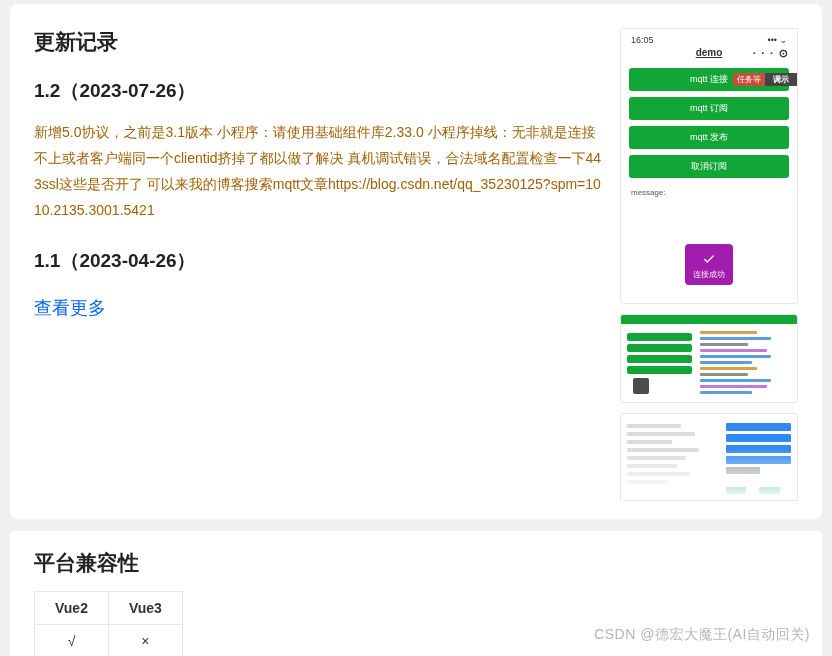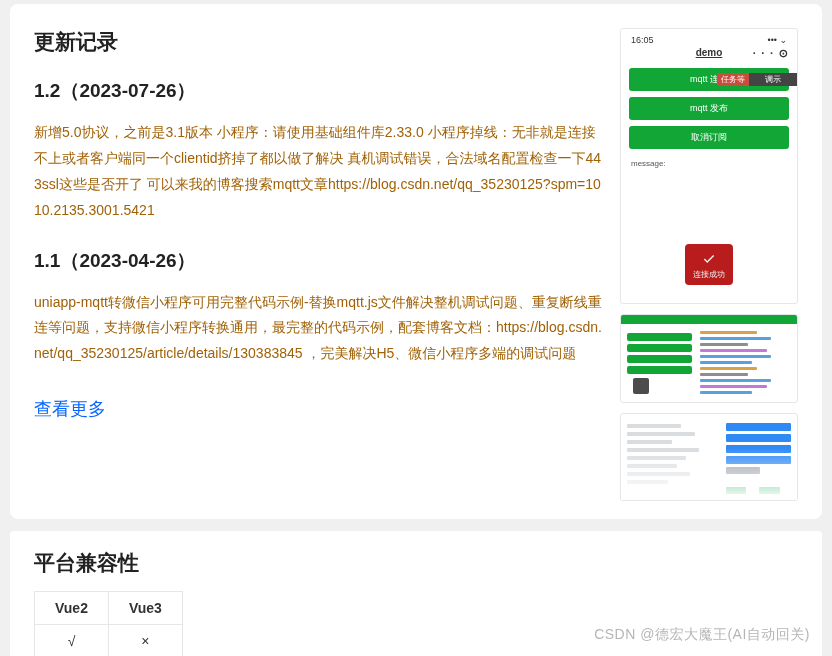--- a/index.html
+++ b/index.html
@@ -71,29 +71,29 @@
     display:flex; justify-content:space-between; align-items:center;
     font-size:9px; color:#333; padding:6px 10px 2px 10px;gap:44px;
   }
   .phone-title { text-align:center; font-size:10px; color:#333; font-weight:600; padding-bottom:4px; position:relative;text-decoration:underline;}
   .phone-dots { position:absolute; right:8px; top:0; font-size:11px; letter-spacing:1px; color:#333;}
   .phone-tag {
     position:absolute; right:0; top:44px; font-size:8px; color:#fff;
     display:flex;
   }
   .phone-tag span:first-child{ background:#c84d3d; padding:1px 4px;}
-  .phone-tag span:last-child{ background:#444; padding:1px 16px;}
+  .phone-tag span:last-child{ background:#444; padding:1px 8px;font-weight:bold;}
   .gbtn {
     margin: 6px 8px; background:#12a636; color:#fff; border-radius:3px;
     text-align:center; font-size:9px; padding:5px 0;
   }
   .phone-msg { font-size:8px; color:#555; padding:4px 10px 0 10px; }
   .toast {
     position:absolute; left:50%; top:215px; transform:translateX(-50%);
-    background:#b91c1c; color:#eee; border-radius:4px; width:48px; padding:8px 0 5px 0;
+    background:#a21caf; color:#eee; border-radius:4px; width:48px; padding:8px 0 5px 0;
     text-align:center; font-size:8px;
   }
   .toast svg { width:14px; height:14px; display:block; margin:0 auto 3px auto; }
   
   .t2-bar { height:9px; background:#12a636; margin:0; }
   .t2-body { display:flex; height:calc(100% - 9px); }
   .t2-left { width:44%; padding:6px 4px; }
   .t2-gbtn { background:#12a636; height:8px; margin:3px 2px; border-radius:2px; }
   .t2-toast { width:16px; height:16px; background:#4c4c4c; border-radius:2px; margin:4px auto 0 8px;}
   .t2-right { flex:1; padding:4px 2px; }
@@ -140,41 +140,41 @@
 <body>
 
 <div class="card">
   <div class="left">
     <h2 class="section-title">更新记录</h2>
 
     <h3 class="ver-title">1.2（2023-07-26）</h3>
     <p class="desc">新增5.0协议，之前是3.1版本 小程序：请使用基础组件库2.33.0 小程序掉线：无非就是连接不上或者客户端同一个clientid挤掉了都以做了解决 真机调试错误，合法域名配置检查一下443ssl这些是否开了 可以来我的博客搜索mqtt文章https://blog.csdn.net/qq_35230125?spm=1010.2135.3001.5421</p>
 
     <h3 class="ver-title">1.1（2023-04-26）</h3>
-    <p class="desc">uniapp-mqtt转微信小程序可用完整代码示例-替换mqtt.js文件解决整机调试问题、重复断线重连等问题，支持微信小程序转换通用，最完整的代码示例，配套博客文档：https://blog.csdn.net/qq_35230125/article/details/130383845 ，完美解决H5、微信小程序多端的调试问题</p>
 
     <a href="#" class="more">查看更多</a>
   </div>
 
   <div class="right">
 
     <div class="thumb thumb1">
       <div class="phone-top">
         <span>16:05</span>
         <span>•••  ⌄</span>
       </div>
       <div class="phone-title">
         <span>demo</span>
         <span class="phone-dots">· · ·  ⊙</span>
       </div>
       <div class="phone-tag">
         <span>任务等</span>
         <span>调示</span>
       </div>
       <div class="gbtn">mqtt 连接</div>
+      <div class="gbtn">mqtt 订阅</div>
       <div class="gbtn">mqtt 发布</div>
       <div class="gbtn">取消订阅</div>
       <div class="phone-msg">message:</div>
       <div class="toast">
         <svg viewBox="0 0 24 24">
             <path fill="none" stroke="#eee" stroke-width="2.5" d="M4 12l5 5L20 6"></path>
           </svg>
         <span>连接成功</span>
       </div>
     </div>

